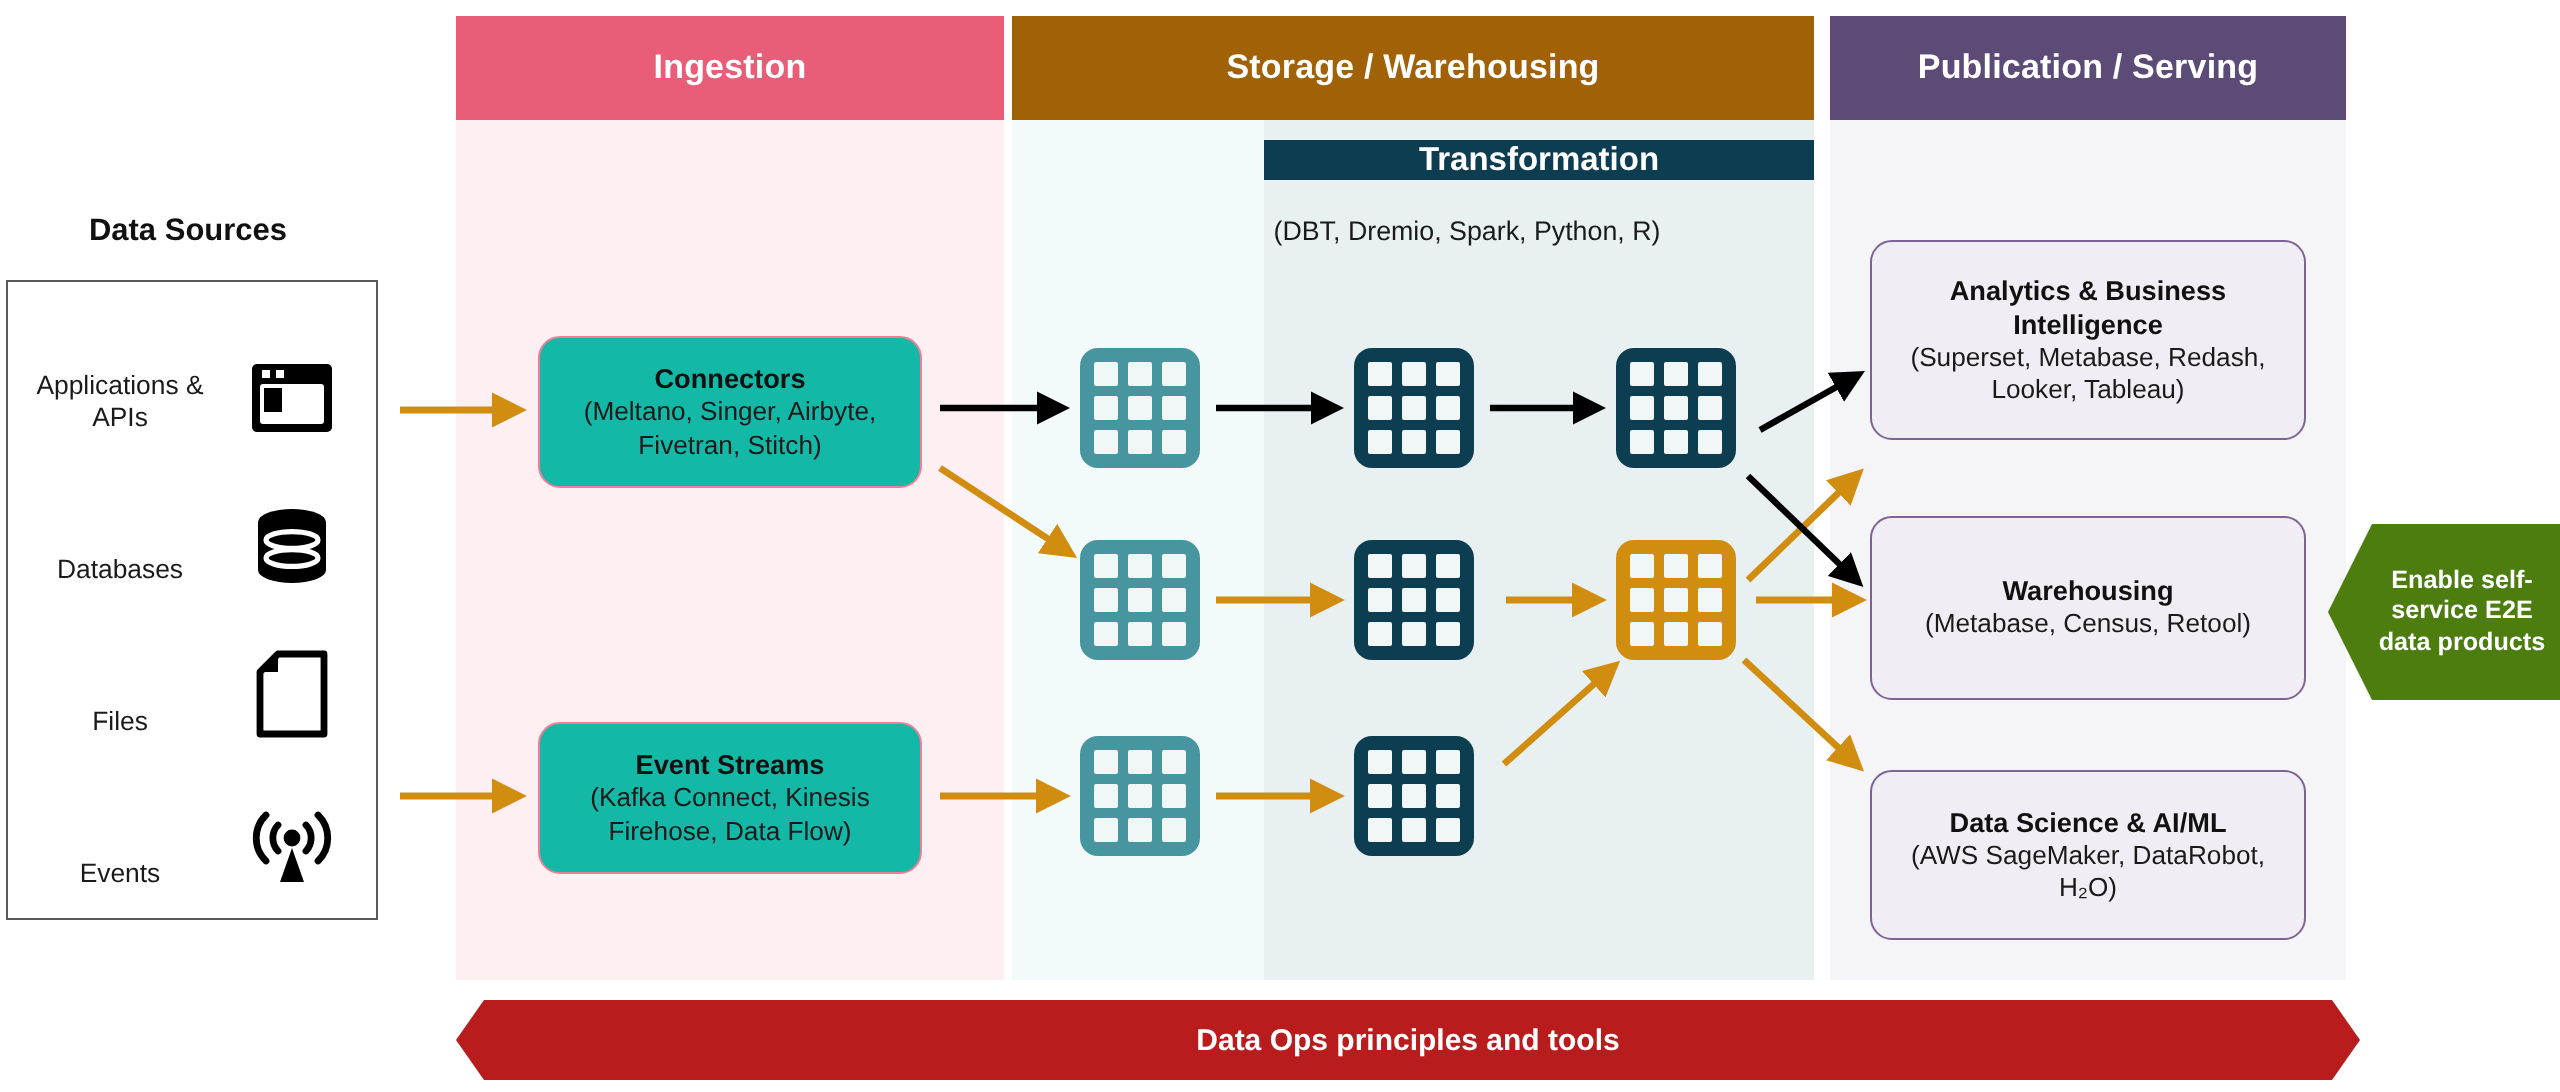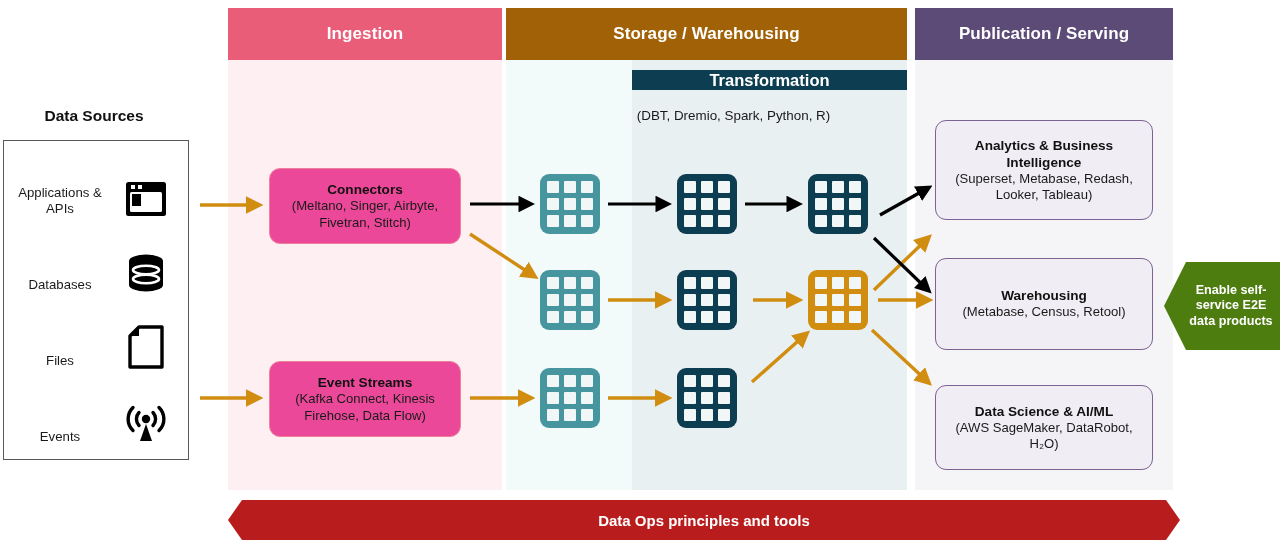--- a/index.html
+++ b/index.html
@@ -41,21 +41,21 @@
 
   
   .tool-box {
     position: absolute; border-radius: 11px;
     display: flex; flex-direction: column;
     align-items: center; justify-content: center;
     text-align: center; padding: 4px 8px;
   }
   .tool-title { font-weight: bold; font-size: 13.6px; color: #111; line-height: 17px; }
   .tool-sub { font-size: 13.1px; color: #1a1a1a; line-height: 16.5px; }
-  .pink-box { background: #ec4899; border: 1.6px solid #ef7f98; }
+  .pink-box { background: #14b8a6; border: 1.6px solid #ef7f98; }
   .purple-box { background: #f0edf4; border: 1.6px solid #7c6394; }
 
   
   #tf-head {
     position: absolute; left: 632px; top: 70px; width: 275px; height: 20px;
     background: #0d3d50; color: #fff; font-weight: bold; font-size: 16.5px;
     display: flex; align-items: center; justify-content: center;
   }
   #tf-sub {
     position: absolute; left: 596px; top: 107px; width: 275px;

